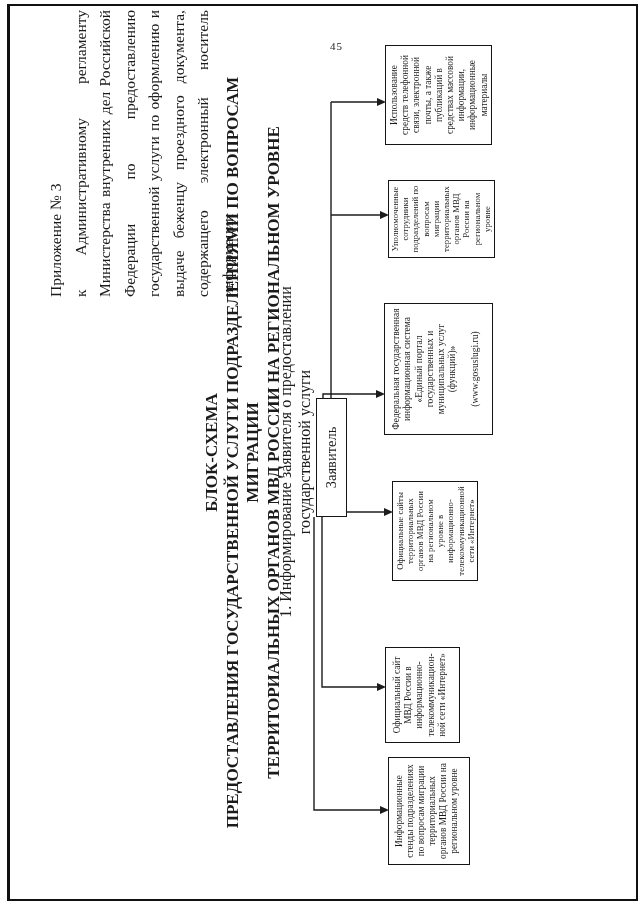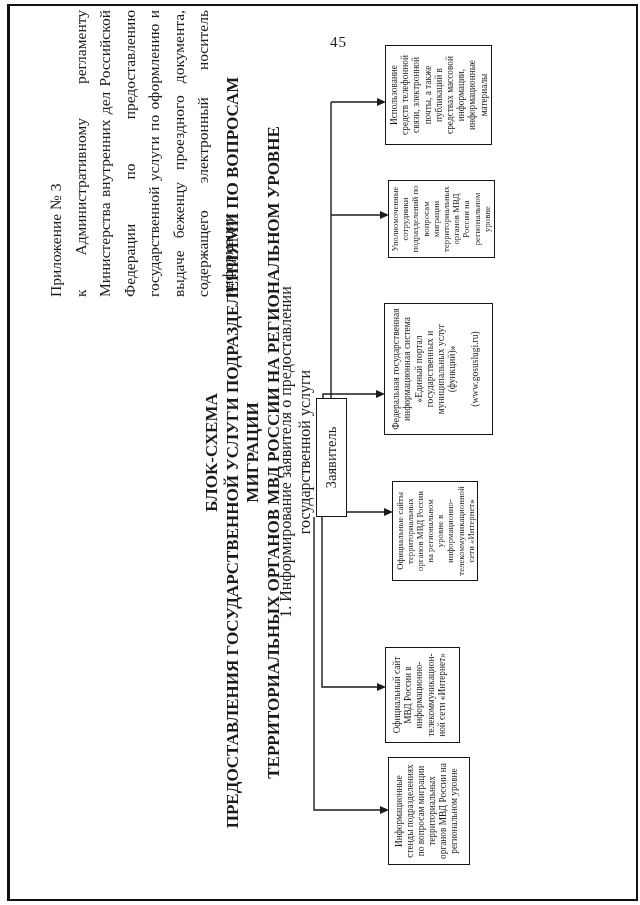--- a/index.html
+++ b/index.html
@@ -10,22 +10,22 @@
     color:#1b1b1b;
   }
   
   .page-frame{
     position:absolute;left:7px;top:4px;right:2px;bottom:4px;
     border:2px solid #111;border-left-width:3px;
     pointer-events:none;
   }
   
   .page-number{
-    position:absolute;left:330px;top:34px;
-    font-size:15px;letter-spacing:1px;
+    position:absolute;left:330px;top:40px;
+    font-size:11px;letter-spacing:1px;
   }
   
   .land{
     position:absolute;left:0;top:0;width:905px;height:640px;
     transform-origin:0 0;
     transform:rotate(-90deg) translate(-905px,0);
   }
   .appendix{
     position:absolute;left:608px;top:44px;width:287px;
     font-size:15.5px;line-height:24.5px;white-space:normal;

